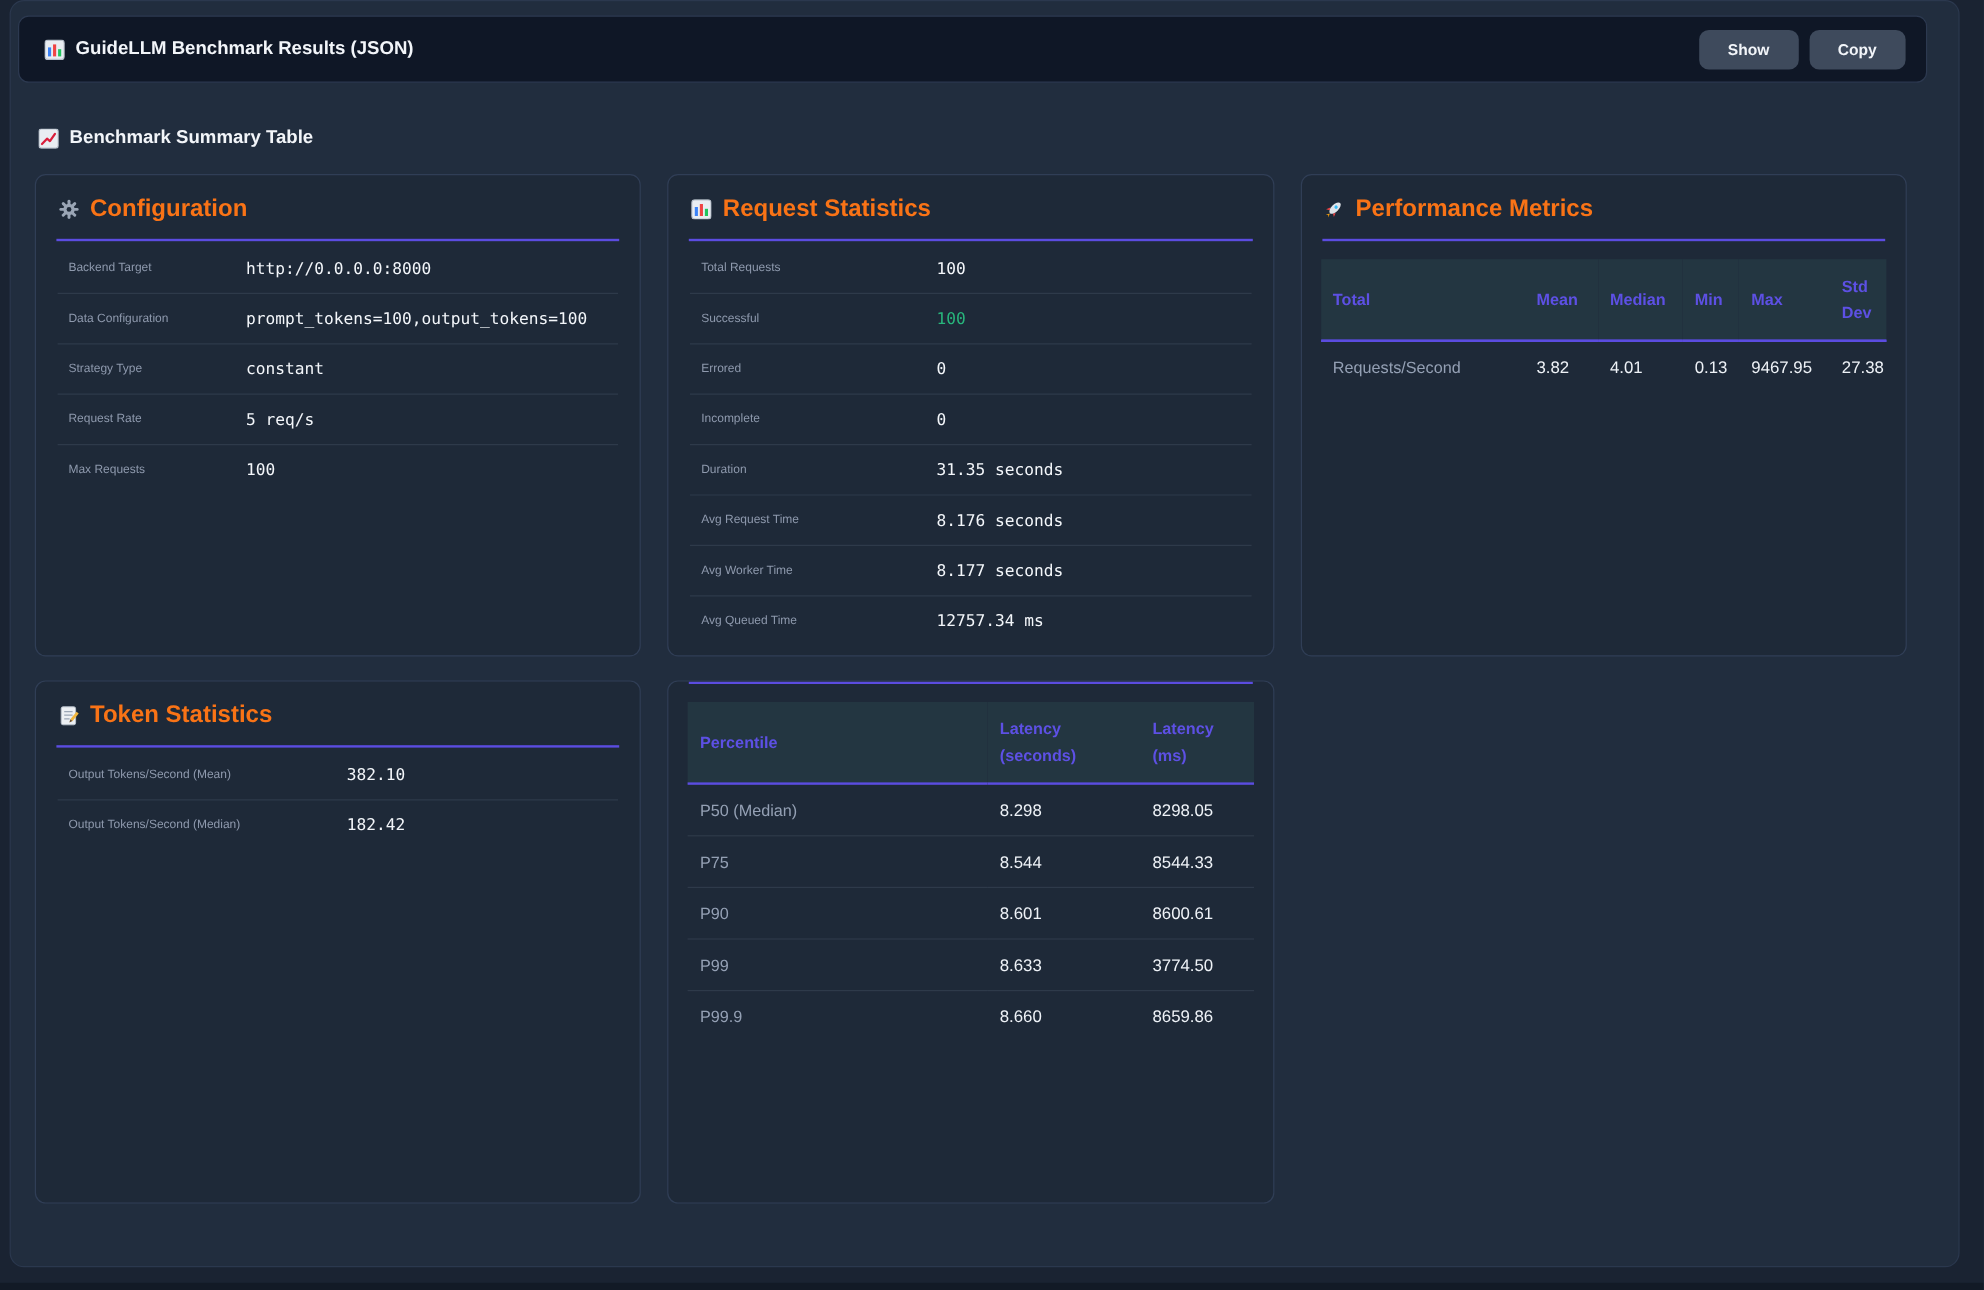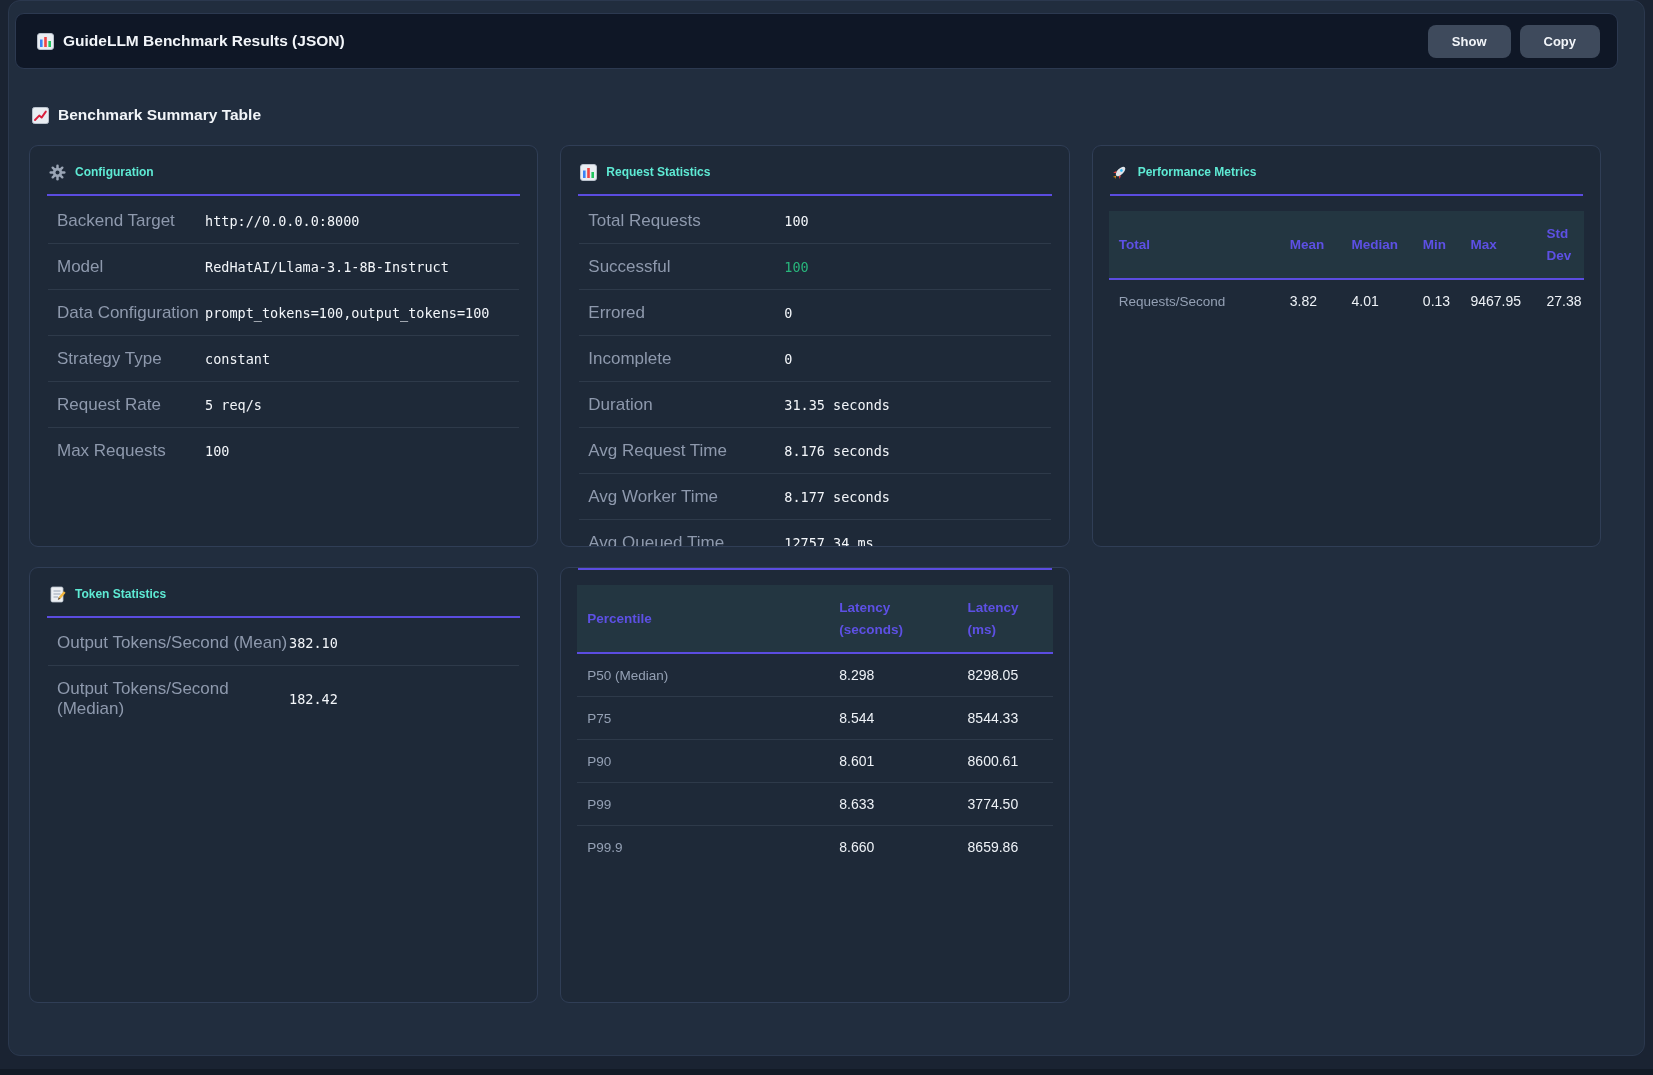--- a/index.html
+++ b/index.html
@@ -3,21 +3,21 @@
 <meta charset="utf-8">
 <style>
   html,body{margin:0;padding:0;}
   body{
     width:1653px;height:1075px;position:relative;overflow:hidden;
     background:#1a2332;
     font-family:"Liberation Sans",sans-serif;
     -webkit-font-smoothing:antialiased;
   }
   .wrapper{
-    position:absolute;top:0;left:8px;right:8px;height:1056px;
+    position:absolute;top:0;left:8px;right:20px;height:1056px;
     background:#212d3e;border:1px solid #2b384e;border-radius:12px;
     box-sizing:border-box;overflow:hidden;
   }
   .bottom-strip{position:absolute;left:0;right:0;bottom:0;height:6px;background:#121a26;}
 
   
   .header-bar{
     height:56px;margin:12px 26px 0 6px;
     background:#0f1726;border:1px solid #2c3950;border-radius:9px;
     display:flex;align-items:center;justify-content:space-between;
@@ -37,28 +37,28 @@
   }
 
   
   .grid{display:grid;grid-template-columns:repeat(3,1fr);gap:20px 22px;margin:0 43px 0 20px;}
   .card{
     background:#1e2938;border:1px solid #303e56;border-radius:9px;
     box-sizing:border-box;overflow:hidden;
   }
   .card.r1{height:402px;}
   .card.r2{height:436px;}
-  .card-title{display:flex;align-items:center;gap:9px;padding:17px 18px 13px;font-size:12px;font-weight:700;color:#5eead4;text-align:center;}
+  .card-title{display:flex;align-items:center;gap:9px;padding:17px 18px 13px;font-size:20px;font-weight:700;color:#f97316;text-align:center;}
   .divider{margin:0 17px;border-bottom:2px solid #5b4ce0;}
 
   
   .kv-list{margin:2px 18px 0;}
   .kv{display:flex;align-items:center;padding:12.5px 10px 12.5px 9px;}
   .kv + .kv{border-top:1px solid rgba(148,163,184,0.14);}
-  .kv-label{color:#8e99ad;font-size:17px;flex:0 0 auto;}
+  .kv-label{color:#8e99ad;font-size:10px;flex:0 0 auto;}
   .config .kv-label{width:148px;}
   .reqstats .kv-label{width:196px;}
   .tokstats .kv-label{width:232px;}
   .kv-value{font-family:"DejaVu Sans Mono",monospace;font-size:13.5px;color:#f3f6fa;}
   .kv-value.green{color:#28b57c;}
 
   
   .table-wrap{margin:15px 16px 0;}
   table{width:100%;border-collapse:collapse;table-layout:fixed;}
   thead th{
@@ -122,24 +122,20 @@
         </span>
         <span>Configuration</span>
       </div>
       <div class="divider"></div>
       <div class="kv-list">
         <div class="kv">
           <span class="kv-label">Backend Target</span>
           <span class="kv-value">http://0.0.0.0:8000</span>
         </div>
         <div class="kv">
-          <span class="kv-label">Model</span>
-          <span class="kv-value">RedHatAI/Llama-3.1-8B-Instruct</span>
-        </div>
-        <div class="kv">
           <span class="kv-label">Data Configuration</span>
           <span class="kv-value">prompt_tokens=100,output_tokens=100</span>
         </div>
         <div class="kv">
           <span class="kv-label">Strategy Type</span>
           <span class="kv-value">constant</span>
         </div>
         <div class="kv">
           <span class="kv-label">Request Rate</span>
           <span class="kv-value">5 req/s</span>

